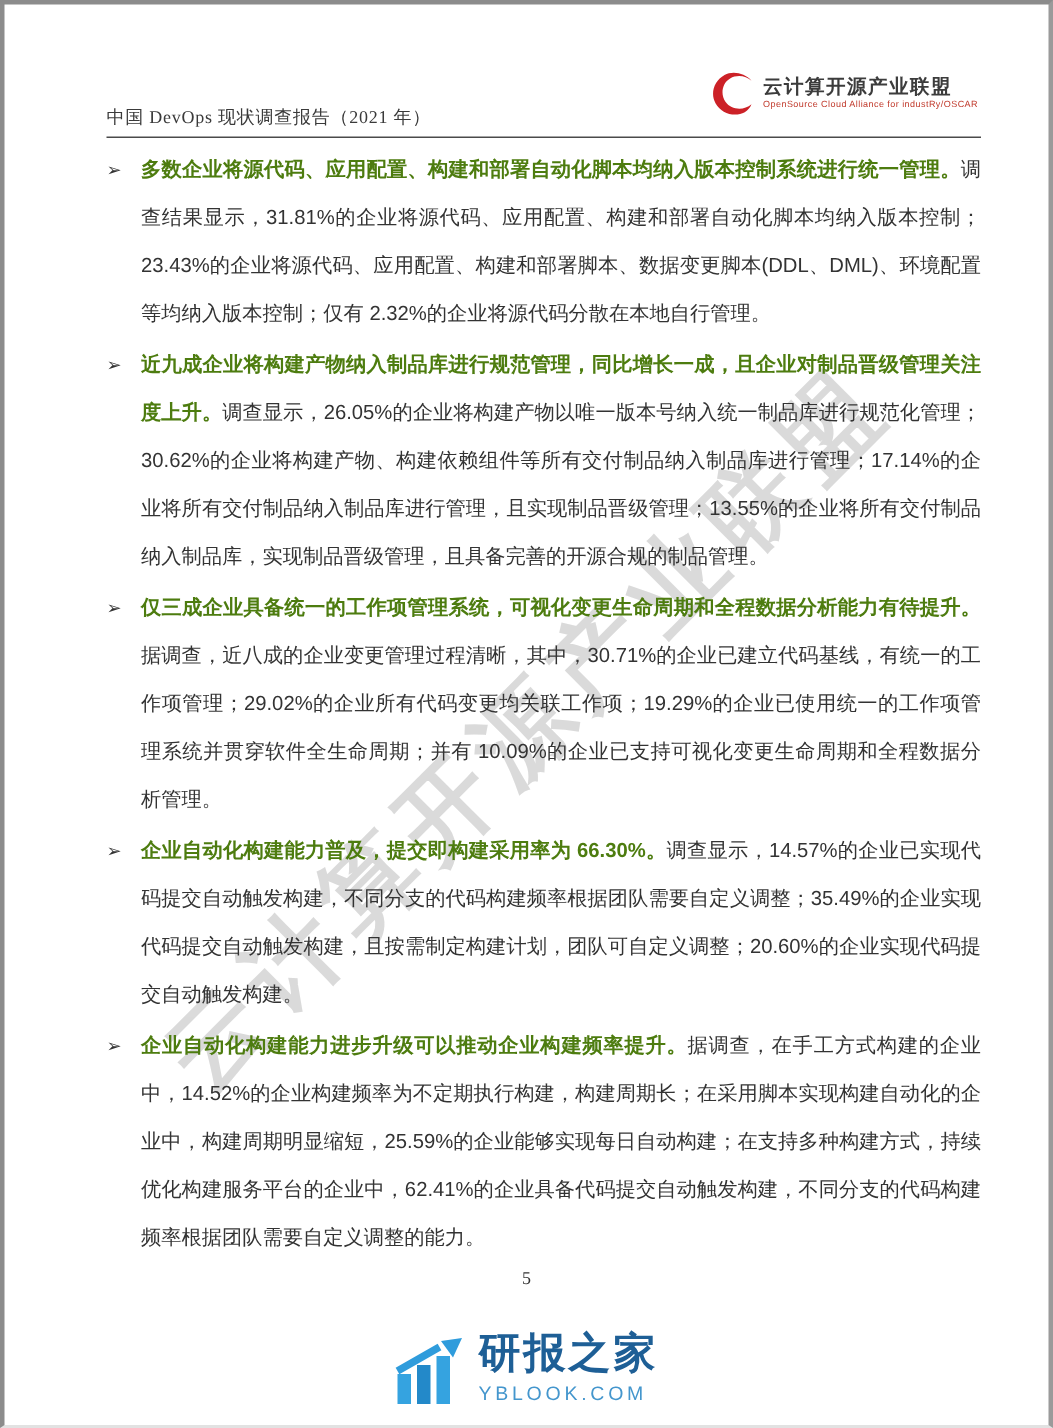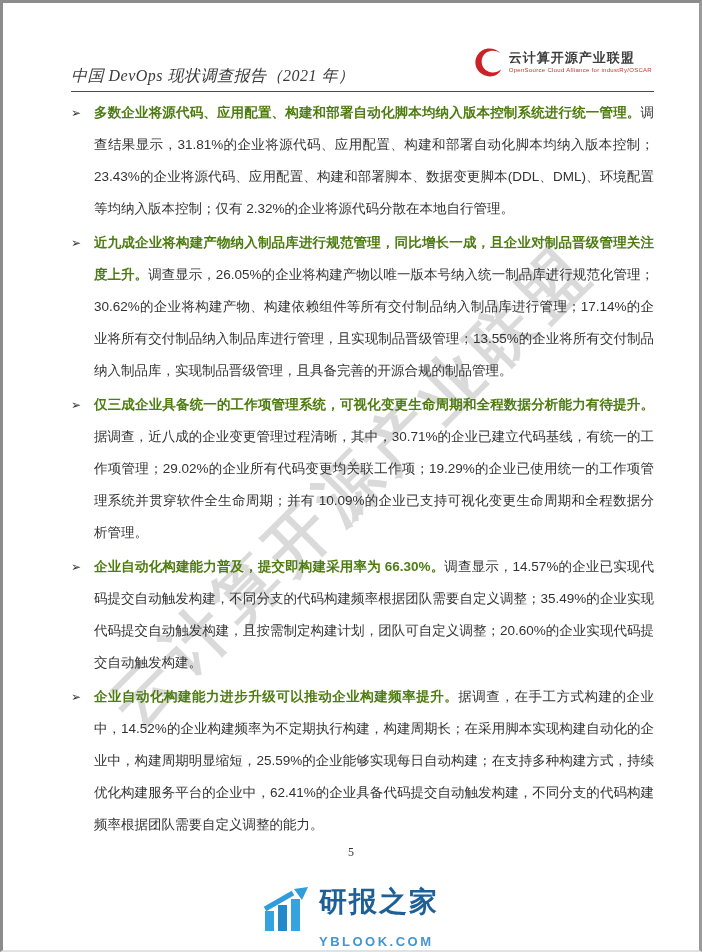--- a/index.html
+++ b/index.html
@@ -6,21 +6,21 @@
   body{width:702px;height:952px;font-family:"Liberation Sans","DejaVu Sans",sans-serif;}
   .page{
     position:relative;box-sizing:border-box;width:702px;height:952px;background:#fff;
     border-top:3px solid #8c8c8c;border-left:3px solid #8c8c8c;border-right:3px solid #9a9a9a;border-bottom:2px solid #e2e2e2;
     overflow:hidden;
   }
   
   .header{position:absolute;left:68px;right:45px;top:42px;height:46px;}
   .doc-title{
     position:absolute;left:0;bottom:4px;font-family:"Liberation Serif","DejaVu Serif",serif;
-    font-size:16px;color:#3a3a3a;letter-spacing:0.5px;font-style:italic;
+    font-size:12px;color:#3a3a3a;letter-spacing:0.5px;
   }
   .org-logo{position:absolute;right:2px;top:2px;display:flex;align-items:center;}
   .org-logo svg{width:30px;height:30px;margin-right:5px;}
   .org-text{display:flex;flex-direction:column;}
   .org-name{font-size:13px;font-weight:bold;color:#3c3c3c;letter-spacing:1px;line-height:14px;}
   .org-tagline{font-size:6px;color:#c0392b;letter-spacing:0.3px;margin-top:2px;}
   .header-rule{position:absolute;left:68px;right:45px;top:88px;height:0;border-top:1.6px solid #4a4a4a;}
   
   .watermark{
     position:absolute;left:50%;top:51%;transform:translate(-50%,-50%) rotate(-45deg);
@@ -38,26 +38,26 @@
   .bullet-marker{
     position:absolute;left:0;top:0;font-size:12px;color:#333;line-height:32px;
   }
   .bullet-lead{font-weight:bold;color:#4d7c0f;}
   
   .page-number{
     position:absolute;left:0;right:0;top:842px;text-align:center;z-index:1;
     font-family:"Liberation Serif","DejaVu Serif",serif;font-size:12px;color:#333;
   }
   .footer-brand{
-    position:absolute;left:0;right:0;top:884px;display:flex;justify-content:center;align-items:flex-start;z-index:1;
+    position:absolute;left:0;right:0;top:884px;display:flex;justify-content:center;align-items:flex-end;z-index:1;
   }
   .footer-brand svg{width:46px;height:44px;margin-right:10px;}
   .brand-text{display:flex;flex-direction:column;}
   .brand-title{font-size:28px;font-weight:bold;color:#1e5f96;line-height:30px;letter-spacing:2px;}
-  .brand-subtitle{font-size:13px;font-weight:bold;color:#4496cd;letter-spacing:2.5px;margin-top:17px;}
+  .brand-subtitle{font-size:13px;font-weight:normal;color:#4496cd;letter-spacing:2.5px;margin-top:4px;}
 </style>
 </head>
 <body>
 
 <div class="page">
 
   <div class="header">
     <div class="doc-title">中国 DevOps 现状调查报告（2021 年）</div>
     <div class="org-logo">
       <svg viewBox="0 0 40 40" aria-hidden="true">

